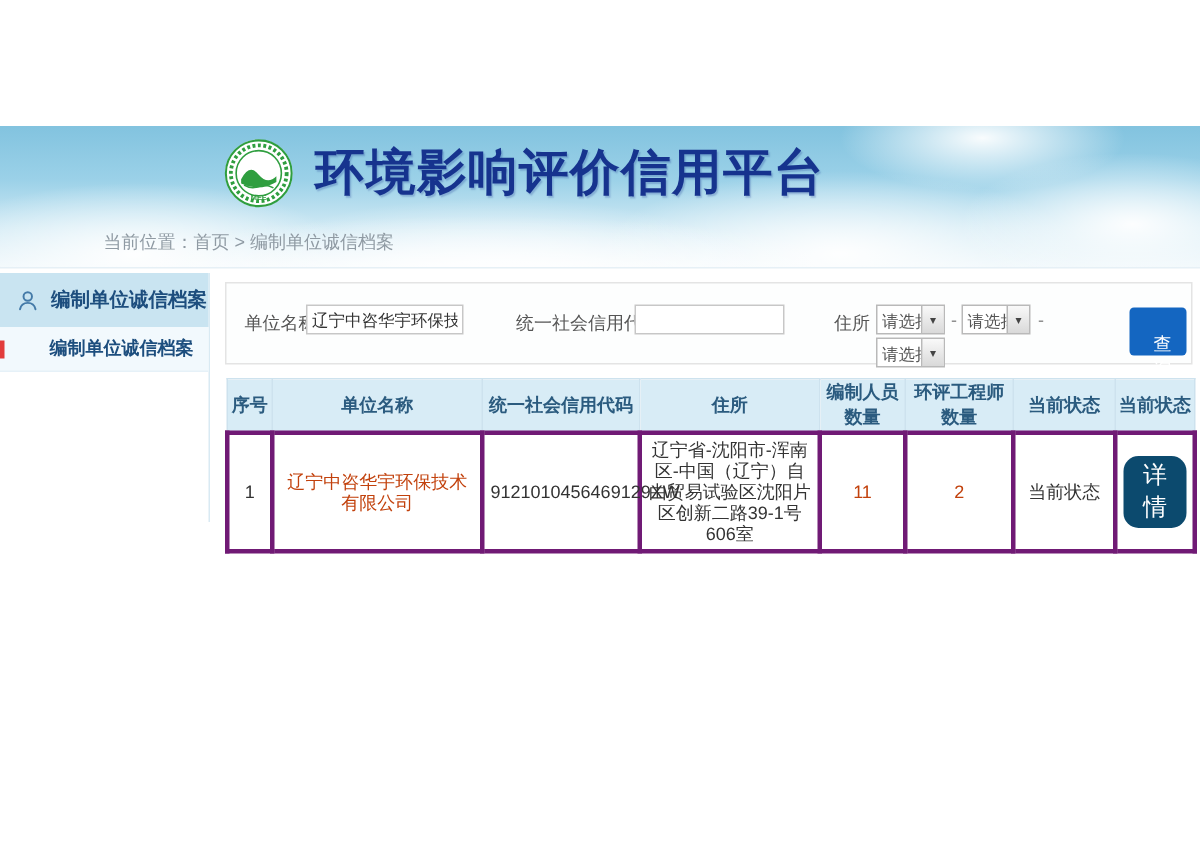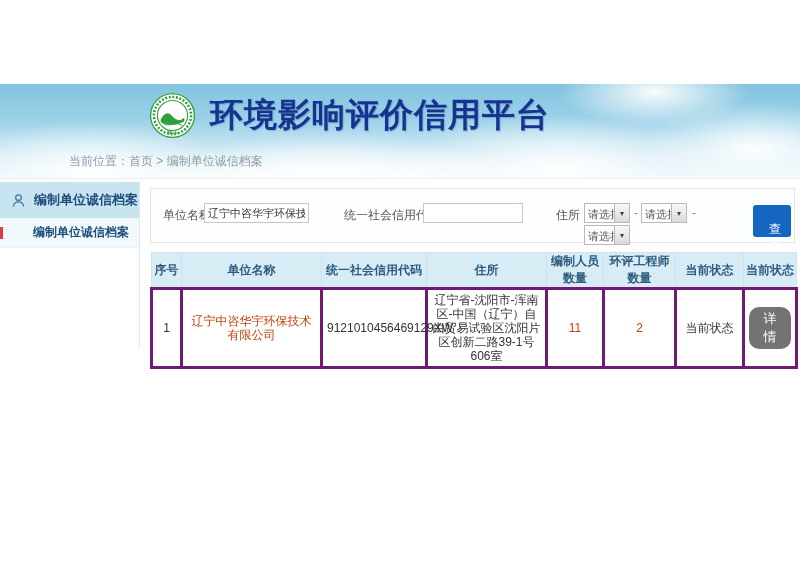--- a/index.html
+++ b/index.html
@@ -96,22 +96,22 @@
     background:#d8ecf6;color:#2b5b7f;font-weight:bold;height:28px;
     border:1px solid #cde2ee;text-align:center;padding:0 2px;overflow:hidden;
   }
   .data-table td{
     border:3px solid #701a75;text-align:center;color:#333;
     padding:3px 4px;vertical-align:middle;line-height:14px;background:#fff;
   }
   .data-table tbody tr{height:44px;}
   .cell-link{color:#c2410c;text-decoration:none;cursor:pointer;}
   .pill{
-    background:#737373;color:#fff;border:none;border-radius:10px;
-    padding:3px 11px;font-size:13px;cursor:pointer;
+    background:#0c4a6e;color:#fff;border:none;border-radius:10px;
+    padding:3px 11px;font-size:16px;cursor:pointer;
     font-family:"Liberation Sans","DejaVu Sans",sans-serif;
   }
 </style>
 </head>
 <body>
 
 <div class="hero">
   <div class="cloud c1"></div>
   <div class="cloud c2"></div>
   <div class="cloud c3"></div>

